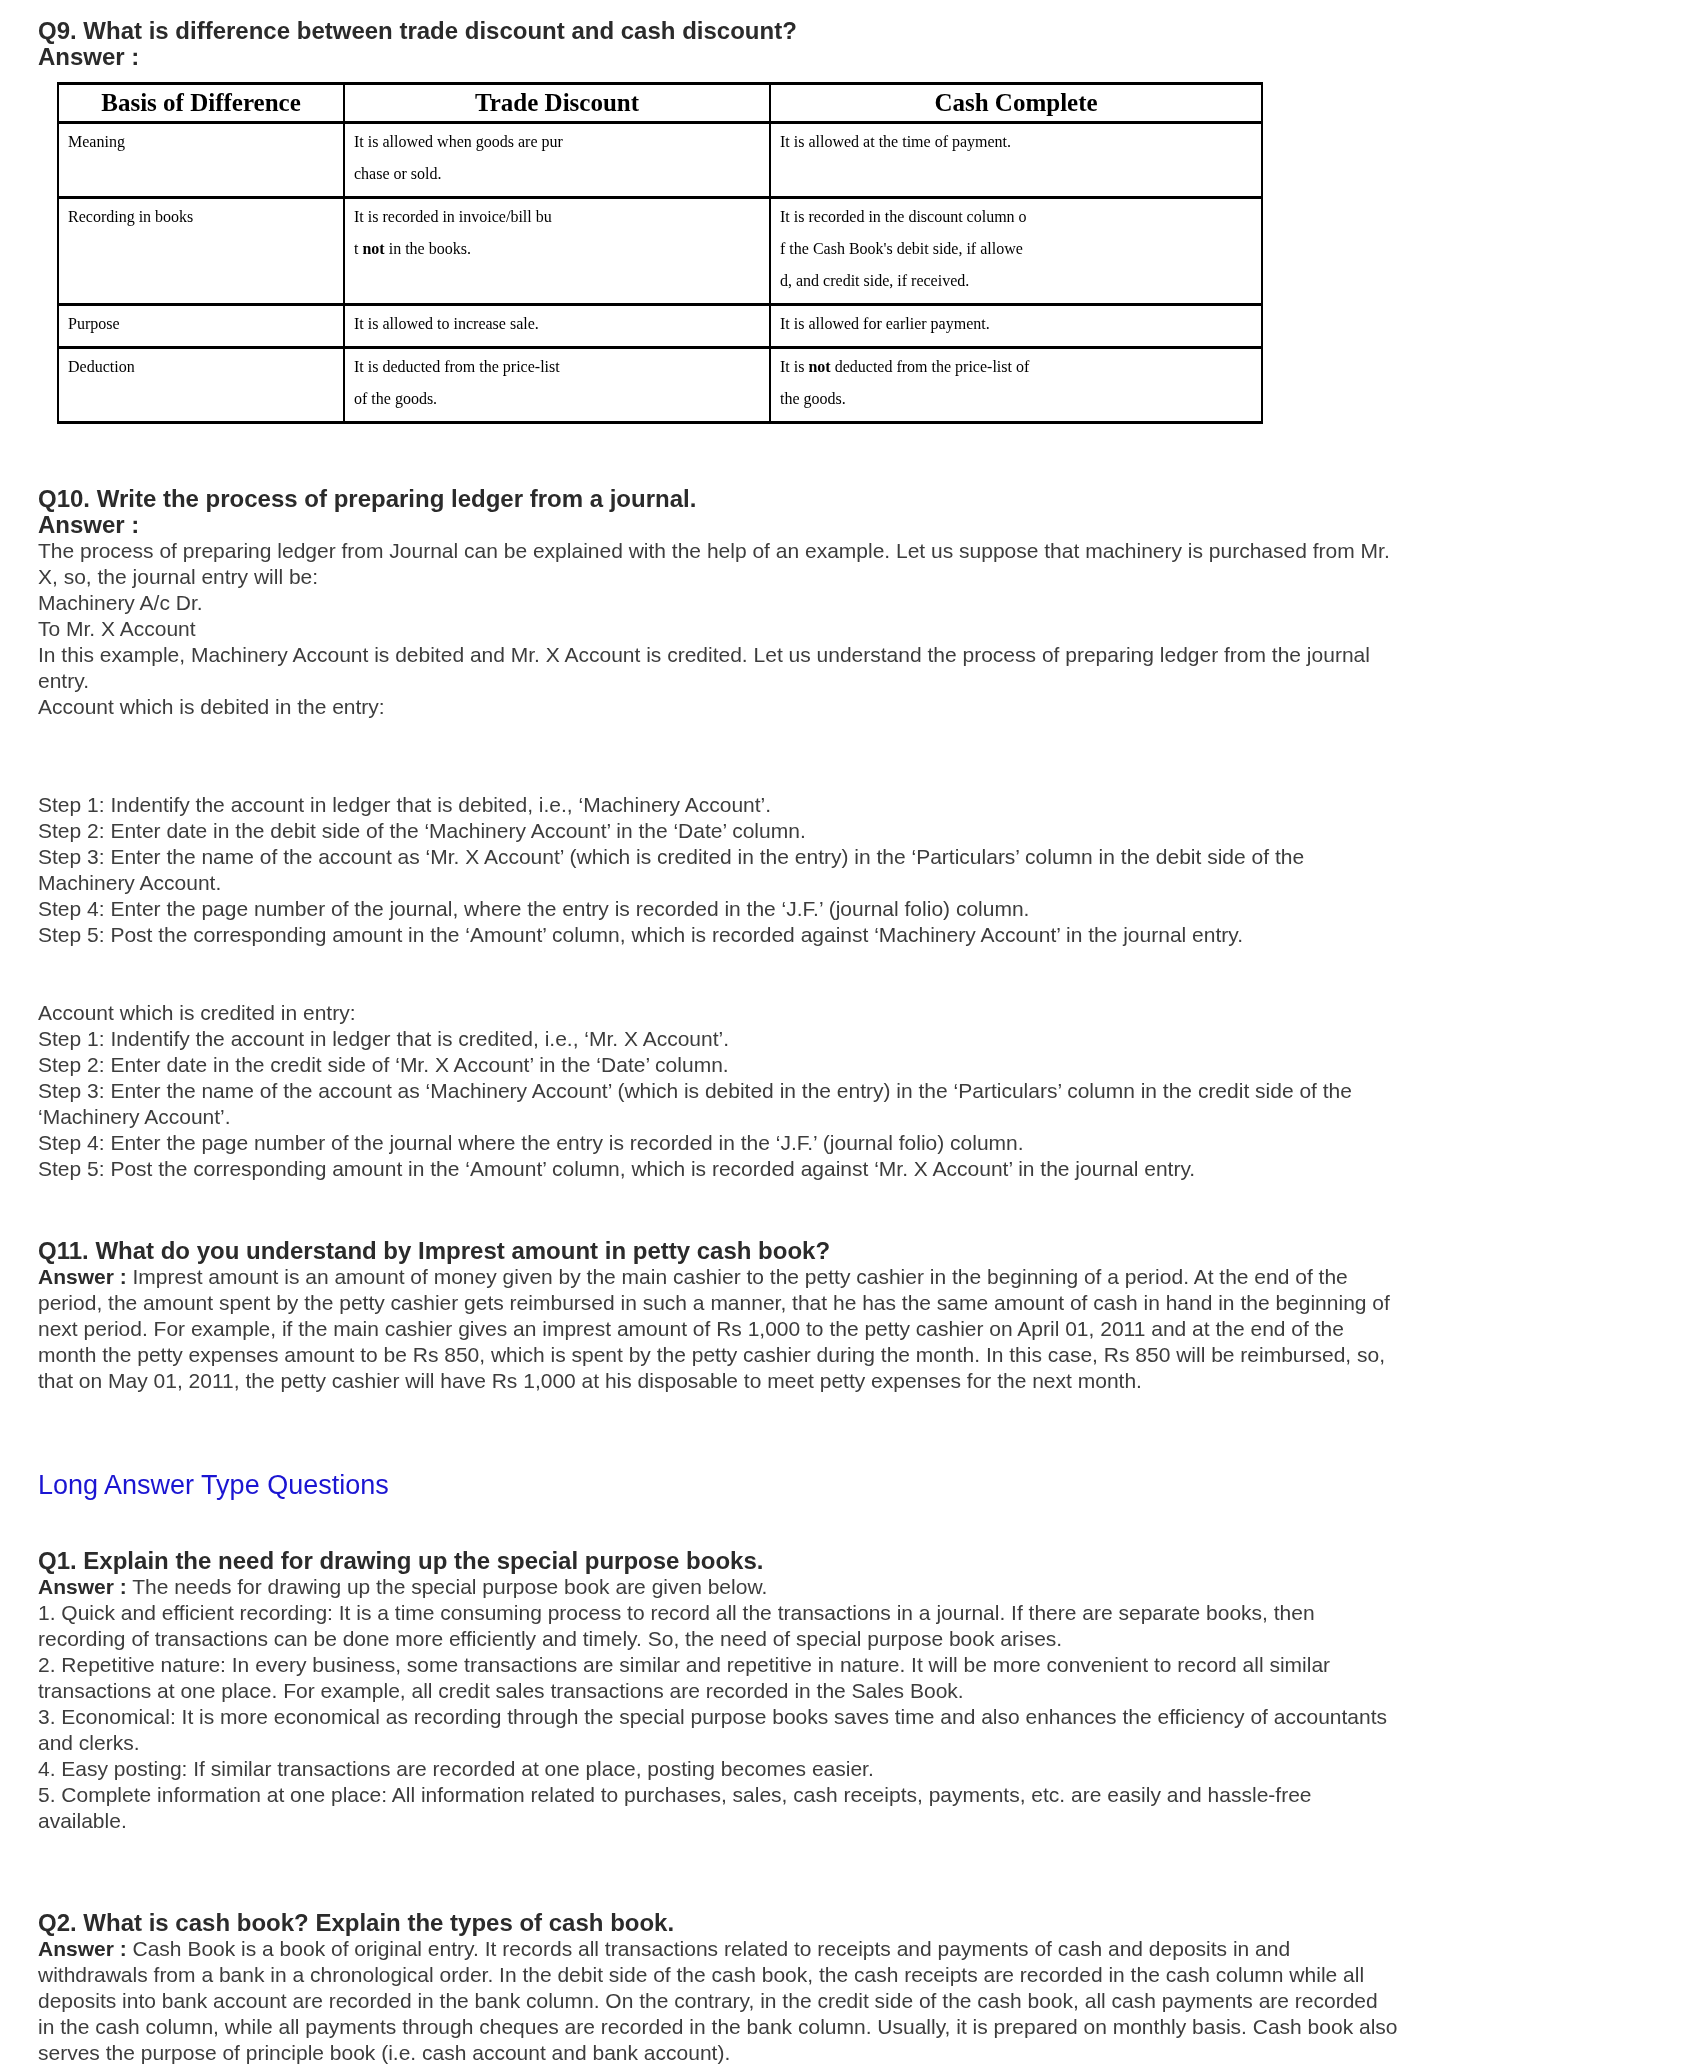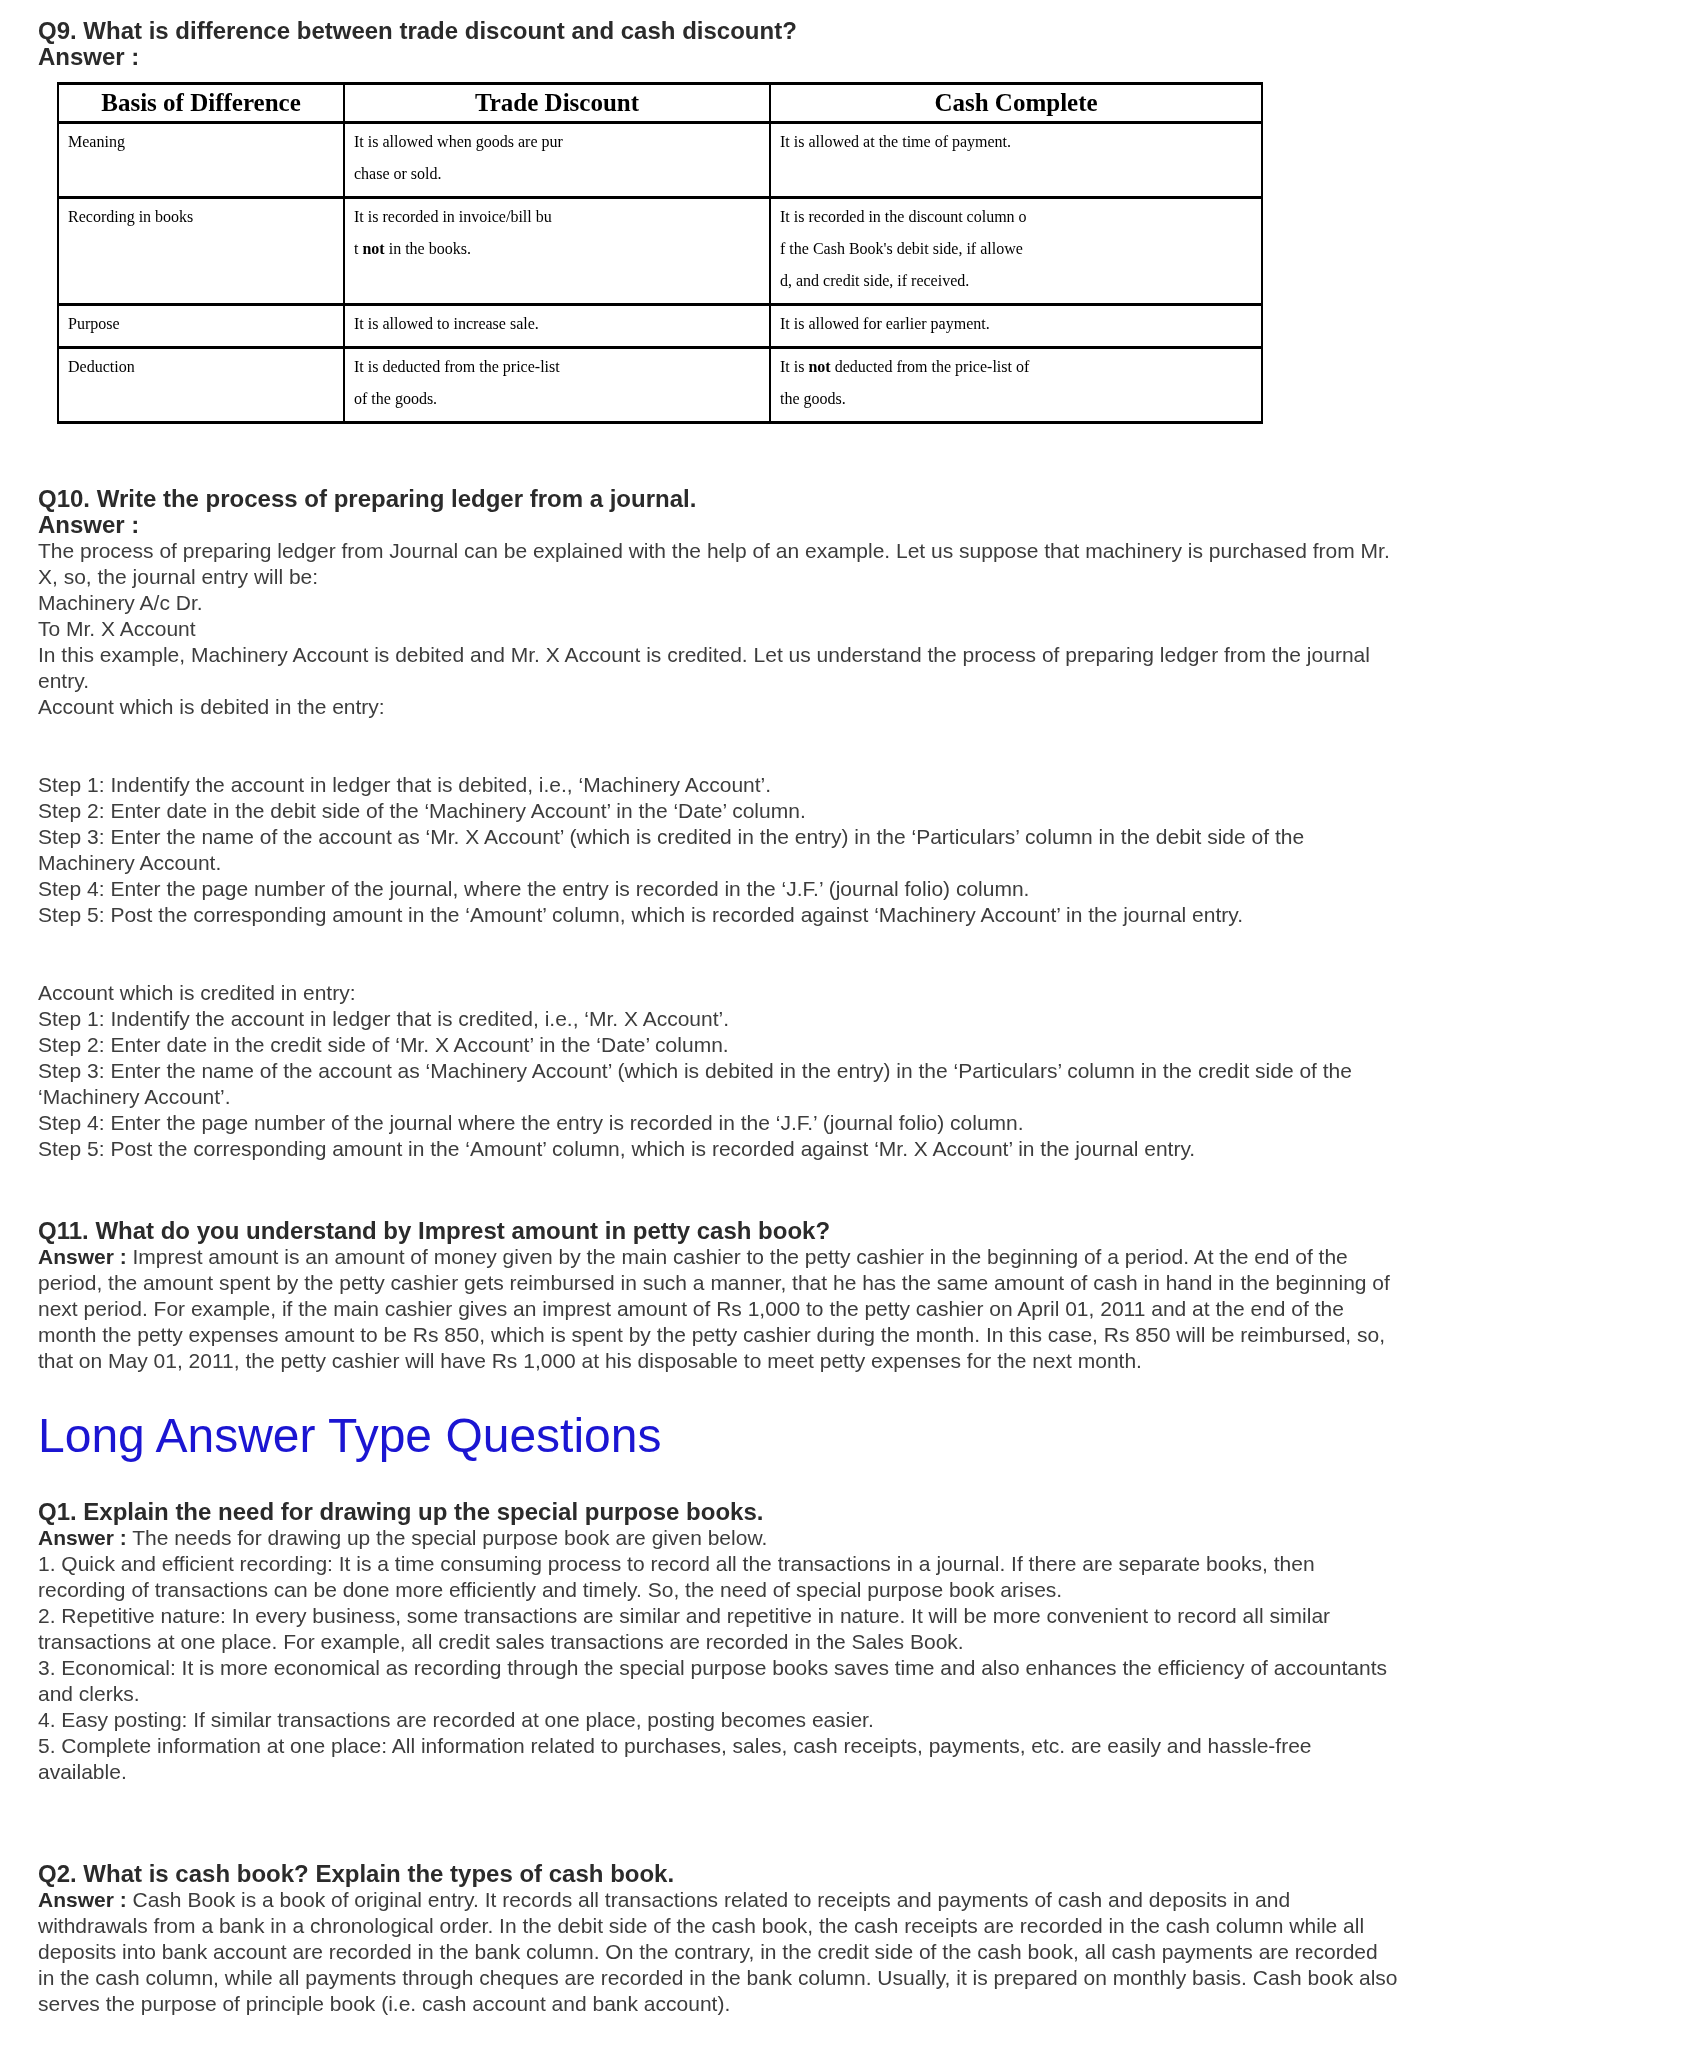--- a/index.html
+++ b/index.html
@@ -54,29 +54,29 @@
     text-align: left;
     padding: 2px 9px 6px 9px;
     white-space: pre-line;
   }
   .col-basis { width: 268px; margin-left: 44px; }
   .col-trade { width: 408px; }
   .col-cash  { width: 474px; }
 
   
   .q10-block      { margin-top: 62px; }
-  .steps-block    { margin-top: 52px; }
+  .steps-block    { margin-top: 72px; }
   .credited-block { margin-top: 52px; }
   .q11-block      { margin-top: 56px; }
   .q1-block       { margin-top: 40px; }
   .q2-block       { margin-top: 76px; }
 
   .section-title {
-    margin-top: 39px;
-    font-size: 48px;
+    margin-top: 68px;
+    font-size: 27px;
     line-height: 46px;
     font-weight: 400;
     color: #1b15d2;
   }
 </style>
 </head>
 <body>
 
 <div class="page">
 

